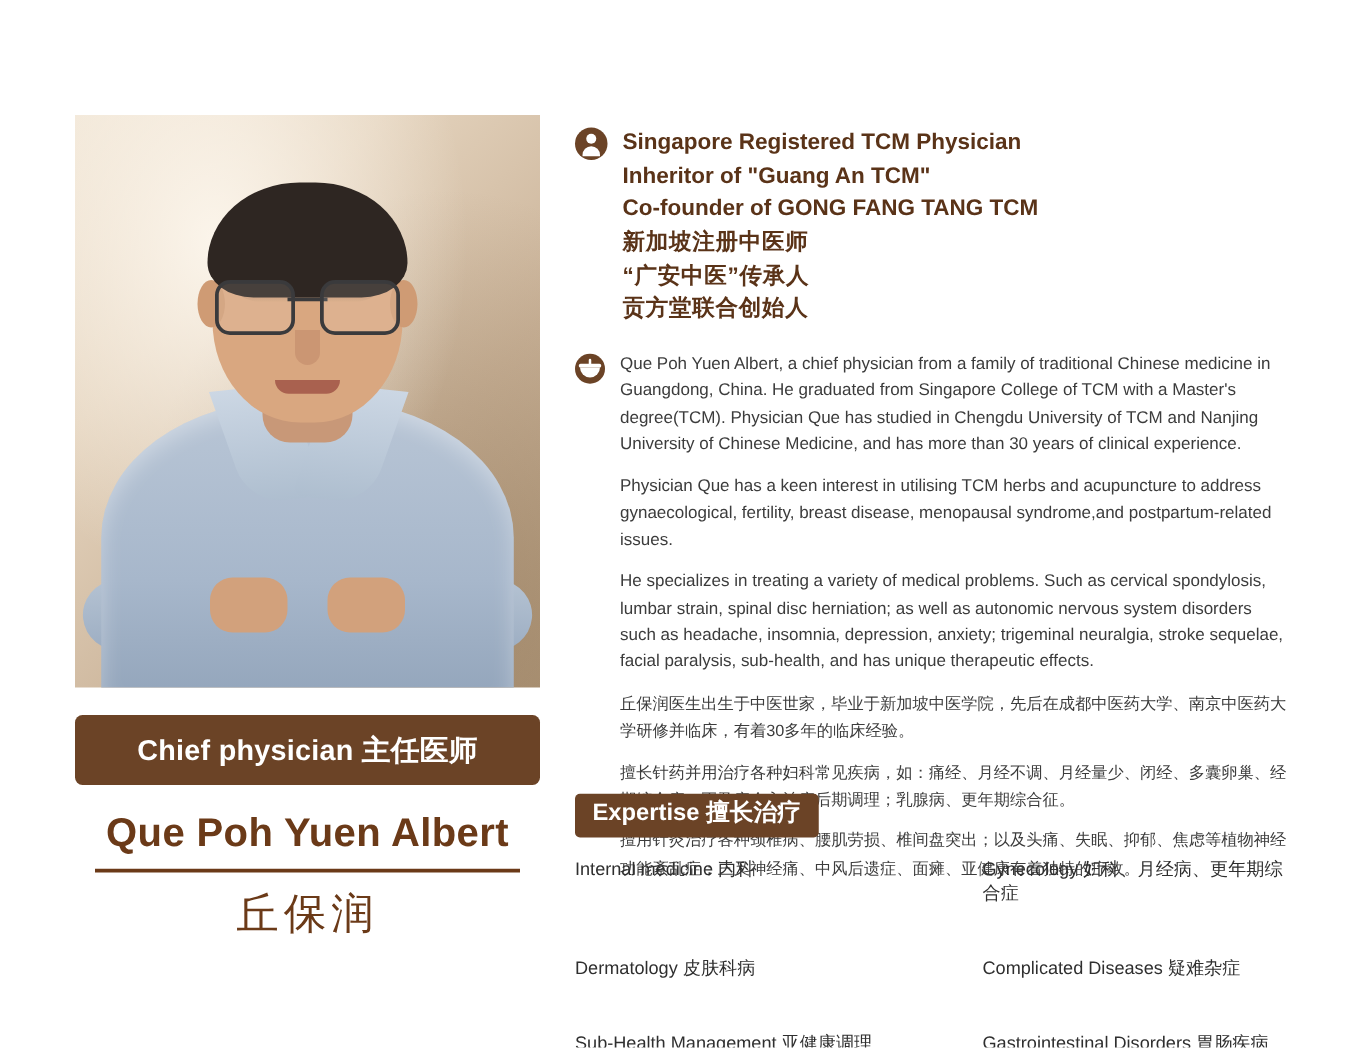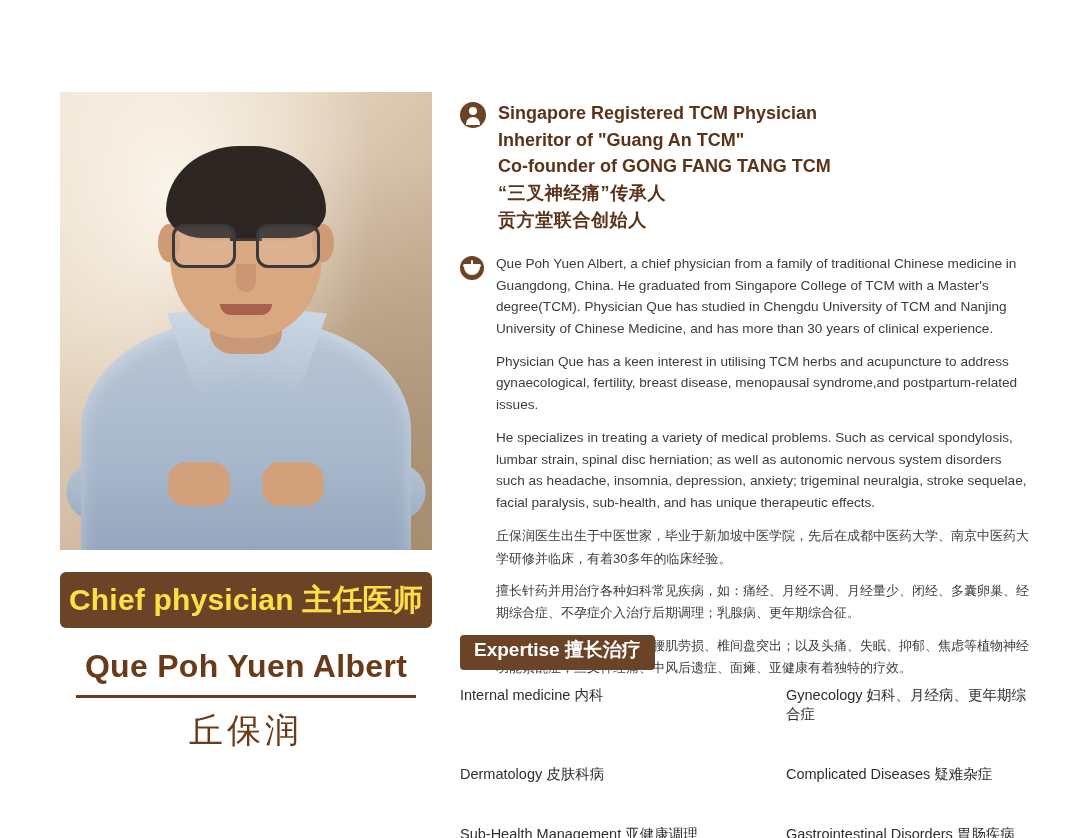--- a/index.html
+++ b/index.html
@@ -206,22 +206,22 @@
 
   .chief-band {
     margin-top: 22px;
     width: 372px;
     height: 56px;
     background: #6b4326;
     border-radius: 6px;
     display: flex;
     align-items: center;
     justify-content: center;
-    color: #fde047;
-    font-size: 30px;
+    color: #ffffff;
+    font-size: 23px;
     font-weight: bold;
     letter-spacing: 0.2px;
     text-align: right;
   }
   .name-en {
     margin-top: 20px;
     text-align: center;
     color: #6b3a18;
     font-size: 32px;
     font-weight: bold;
@@ -427,21 +427,22 @@
 
     <div class="credential-block">
       <div class="icon-circle">
         <div class="head"></div>
         <div class="body"></div>
       </div>
       <div class="cred-lines">
         <div>Singapore Registered TCM Physician</div>
         <div>Inheritor of "Guang An TCM"</div>
         <div>Co-founder of GONG FANG TANG TCM</div>
-        <div class="cn">“三叉神经痛”传承人</div>
+        <div class="cn">新加坡注册中医师</div>
+        <div class="cn">“广安中医”传承人</div>
         <div class="cn">贡方堂联合创始人</div>
       </div>
     </div>
 
     <div class="bio-block">
       <div class="icon-bowl">
         <div class="steam"></div>
         <div class="lid"></div>
         <div class="bowl"></div>
       </div>

